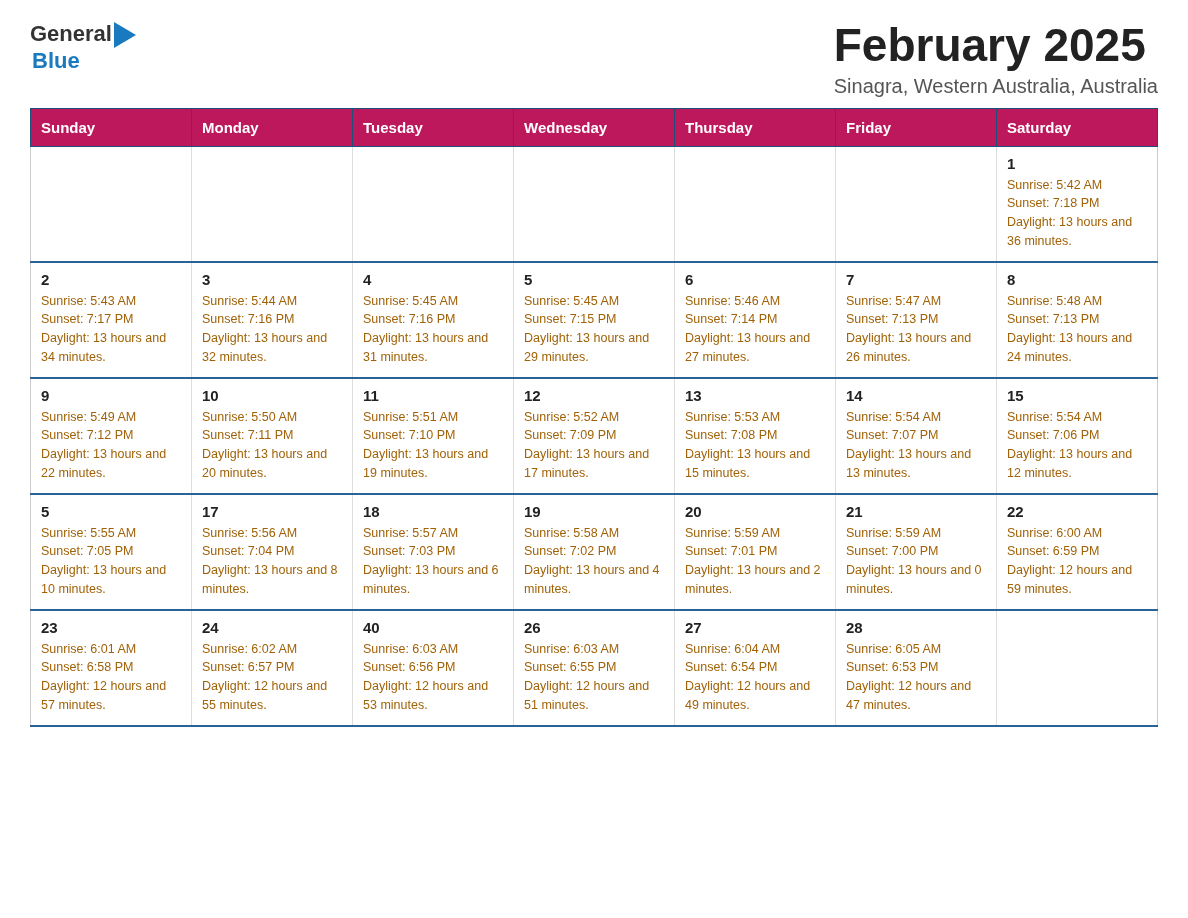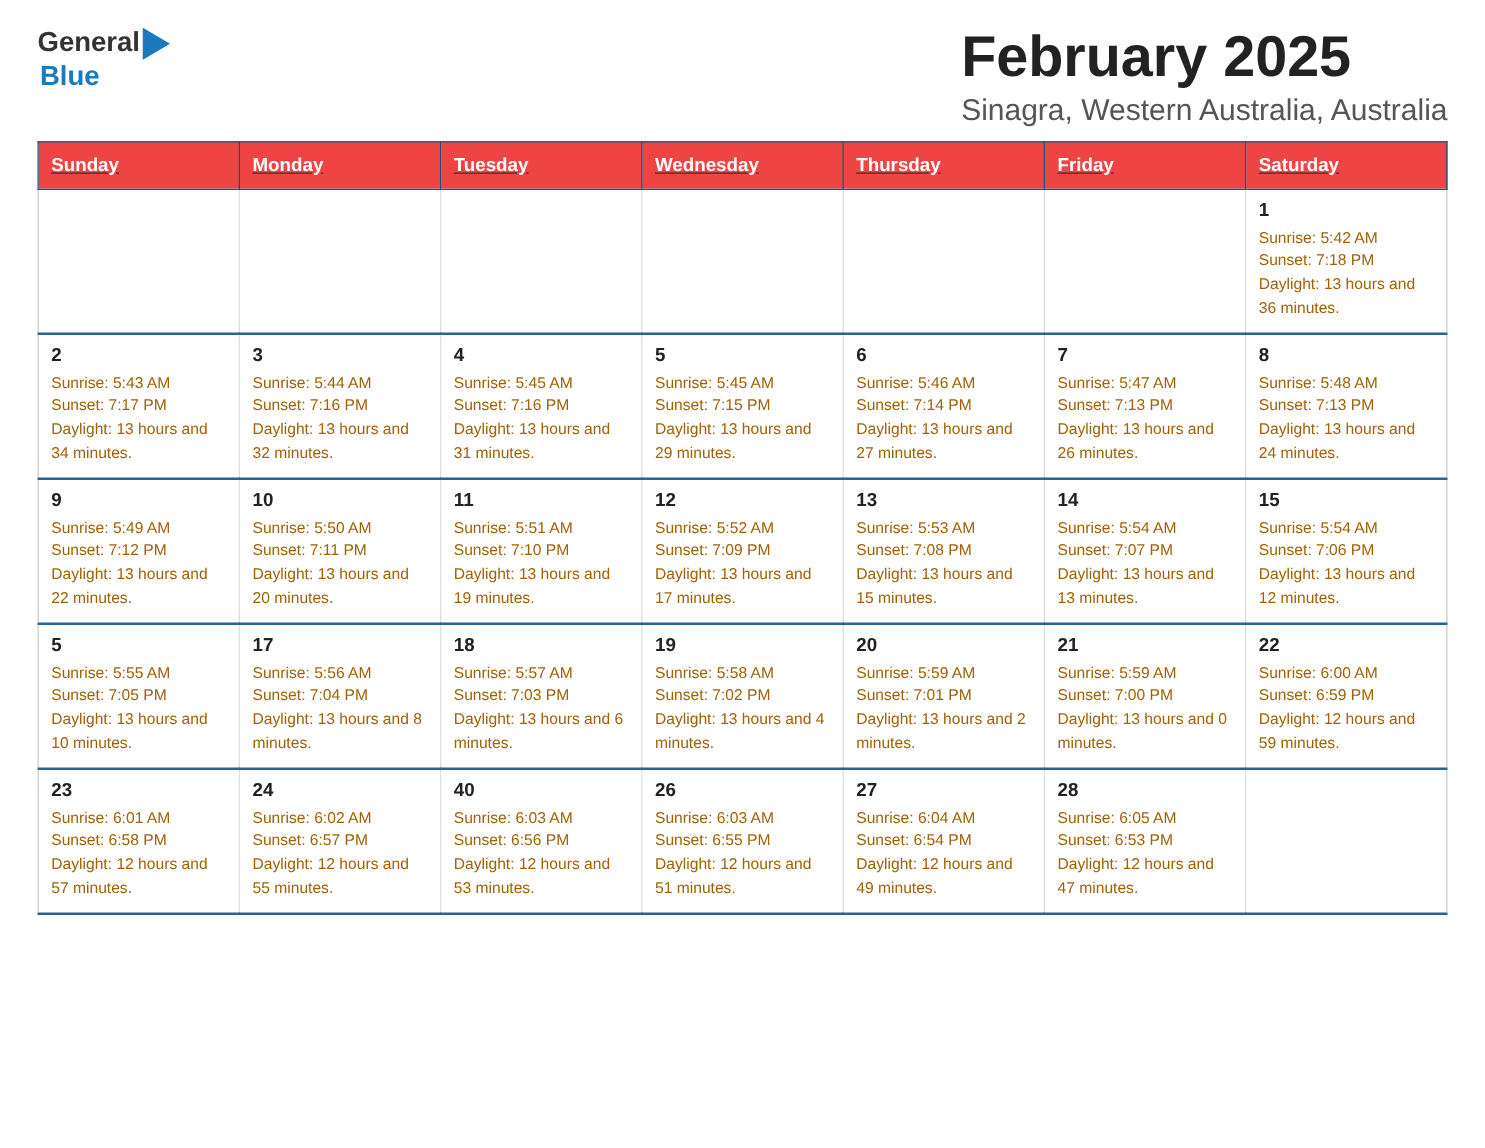--- a/index.html
+++ b/index.html
@@ -30,32 +30,31 @@
     .title-section {
       text-align: left;
     }
     .month-title {
       font-size: 46px;
       font-weight: bold;
       color: #222;
       line-height: 1.1;
     }
     .subtitle {
-      font-size: 24px;
+      font-size: 20px;
       color: #555;
       margin-top: 4px;
     }
     .calendar {
       width: 100%;
       border-collapse: collapse;
       margin-top: 8px;
     }
     .calendar thead tr {
-      background-color: #ef4444;
-      text-decoration: underline;
+      background-color: #be185d;
     }
     .calendar thead th {
       color: #fff;
       font-size: 15px;
       font-weight: 600;
       padding: 10px 10px;
       text-align: left;
       border: 1px solid #1e4f78;
       width: calc(100% / 7);
     }

